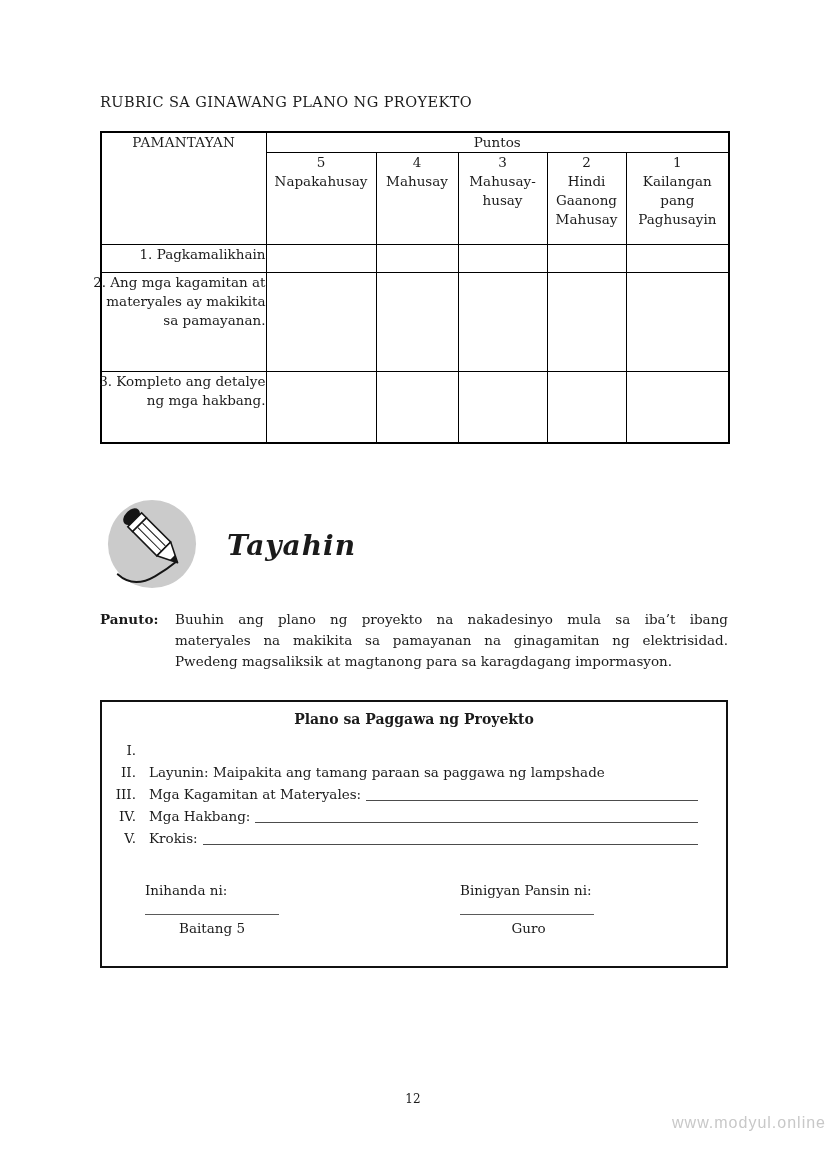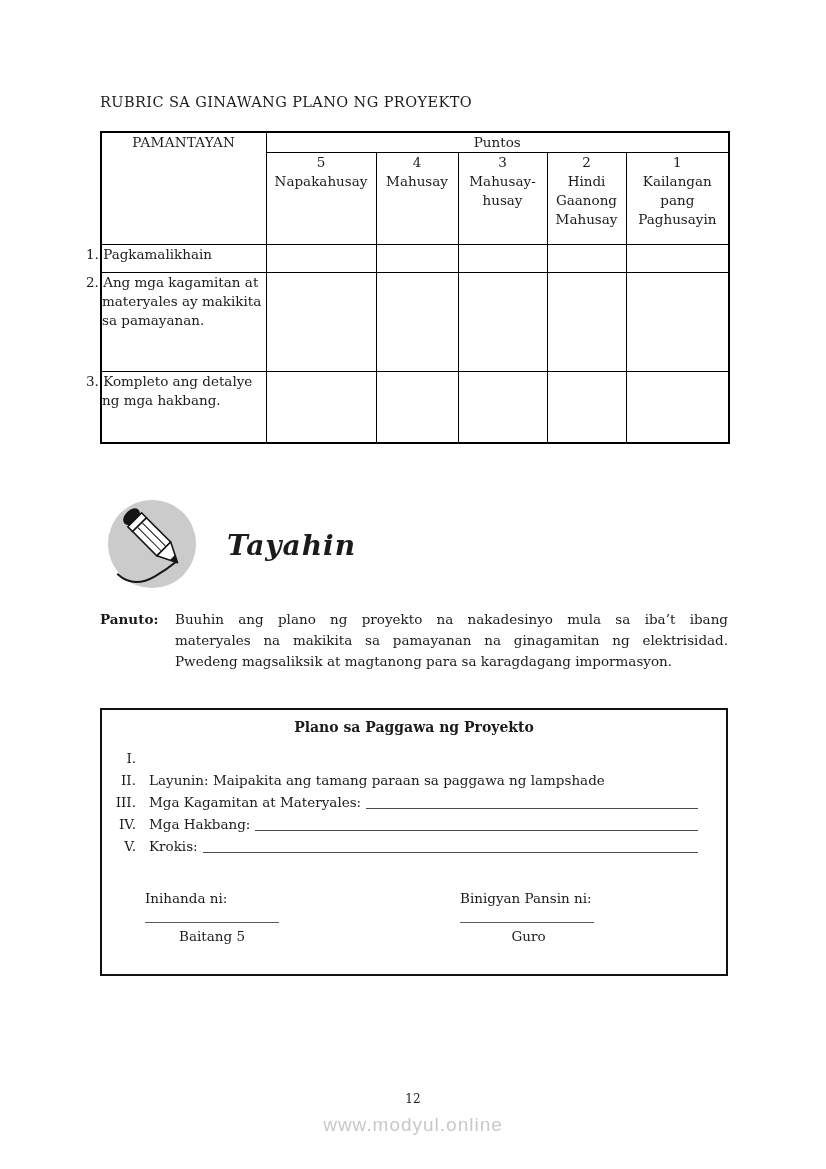--- a/index.html
+++ b/index.html
@@ -30,38 +30,38 @@
   tr.r-b3{height:71px;}
   td.c-pam{vertical-align:middle;text-align:center;letter-spacing:.3px;}
   td.c-puntos{text-align:center;line-height:18px;}
   td.c-score{text-align:center;padding-top:2px;}
   .score-num{display:block;line-height:19px;}
   .slabel{display:block;margin:0 auto;line-height:19px;}
   .slabel.w-mh{max-width:70px;}
   .slabel.w-hg{max-width:62px;}
   .slabel.w-kp{max-width:78px;}
   td.c-crit{
-    padding:4px 24px 4px 22px;text-indent:-16px;line-height:19.5px;
+    padding:4px 24px 4px 22px;text-indent:-16px;line-height:19.5px;text-align:right;
   }
   
   .icon-wrap{position:absolute;left:106px;top:498px;width:92px;height:92px;}
   .section-heading{
     position:absolute;left:227px;top:529px;
     font-size:28px;font-weight:bold;font-style:italic;letter-spacing:1px;
   }
   
   .panuto{position:absolute;left:100px;top:609px;width:628px;line-height:21px;}
   .p-line{display:block;}
   .p-line.just{text-align:justify;text-align-last:justify;}
   .p-line.indent{padding-left:75px;}
   .p-label{display:inline-block;width:75px;font-weight:bold;}
   
   .plan-box{
     position:absolute;left:100px;top:700px;width:628px;height:268px;
-    border:2px solid #111;box-sizing:border-box;margin-top:8px;
+    border:2px solid #111;box-sizing:border-box;
   }
   .plan-title{
     text-align:center;font-weight:bold;margin-top:7px;line-height:20px;
     font-size:14px;
   }
   .plan-items{margin-top:10px;}
   .f-item{display:flex;align-items:flex-end;line-height:22px;}
   .f-num{width:34px;flex-shrink:0;text-align:right;margin-right:13px;}
   .f-text{white-space:nowrap;}
   .f-blank{flex:1;border-bottom:1.4px solid #4c4c4c;margin:0 28px 4px 5px;height:16px;}
@@ -72,22 +72,22 @@
   .sig{position:absolute;top:0;}
   .sig.left{left:43px;}
   .sig.right{left:358px;}
   .sig-label{line-height:20px;}
   .sig-line{width:134px;border-bottom:1.6px solid #5a5a5a;margin-top:14px;}
   .sig-role{margin-top:3px;line-height:20px;text-align:center;}
   .sig.right .sig-role{padding-left:3px;}
   
   .footer-num{position:absolute;left:0;top:1092px;width:826px;text-align:center;font-size:12px;}
   .footer-url{
-    position:absolute;left:0;top:1114px;width:826px;text-align:center;
-    font-family:"Liberation Sans", sans-serif;font-size:19px;
+    position:absolute;left:0;top:1114px;width:826px;text-align:right;
+    font-family:"Liberation Sans", sans-serif;font-size:16px;
     color:#c8c8c8;letter-spacing:1px;
   }
 </style>
 </head>
 <body>
 
 <div class="doc-title">RUBRIC SA GINAWANG PLANO NG PROYEKTO</div>
 
 <table class="rubric">
   <colgroup>

